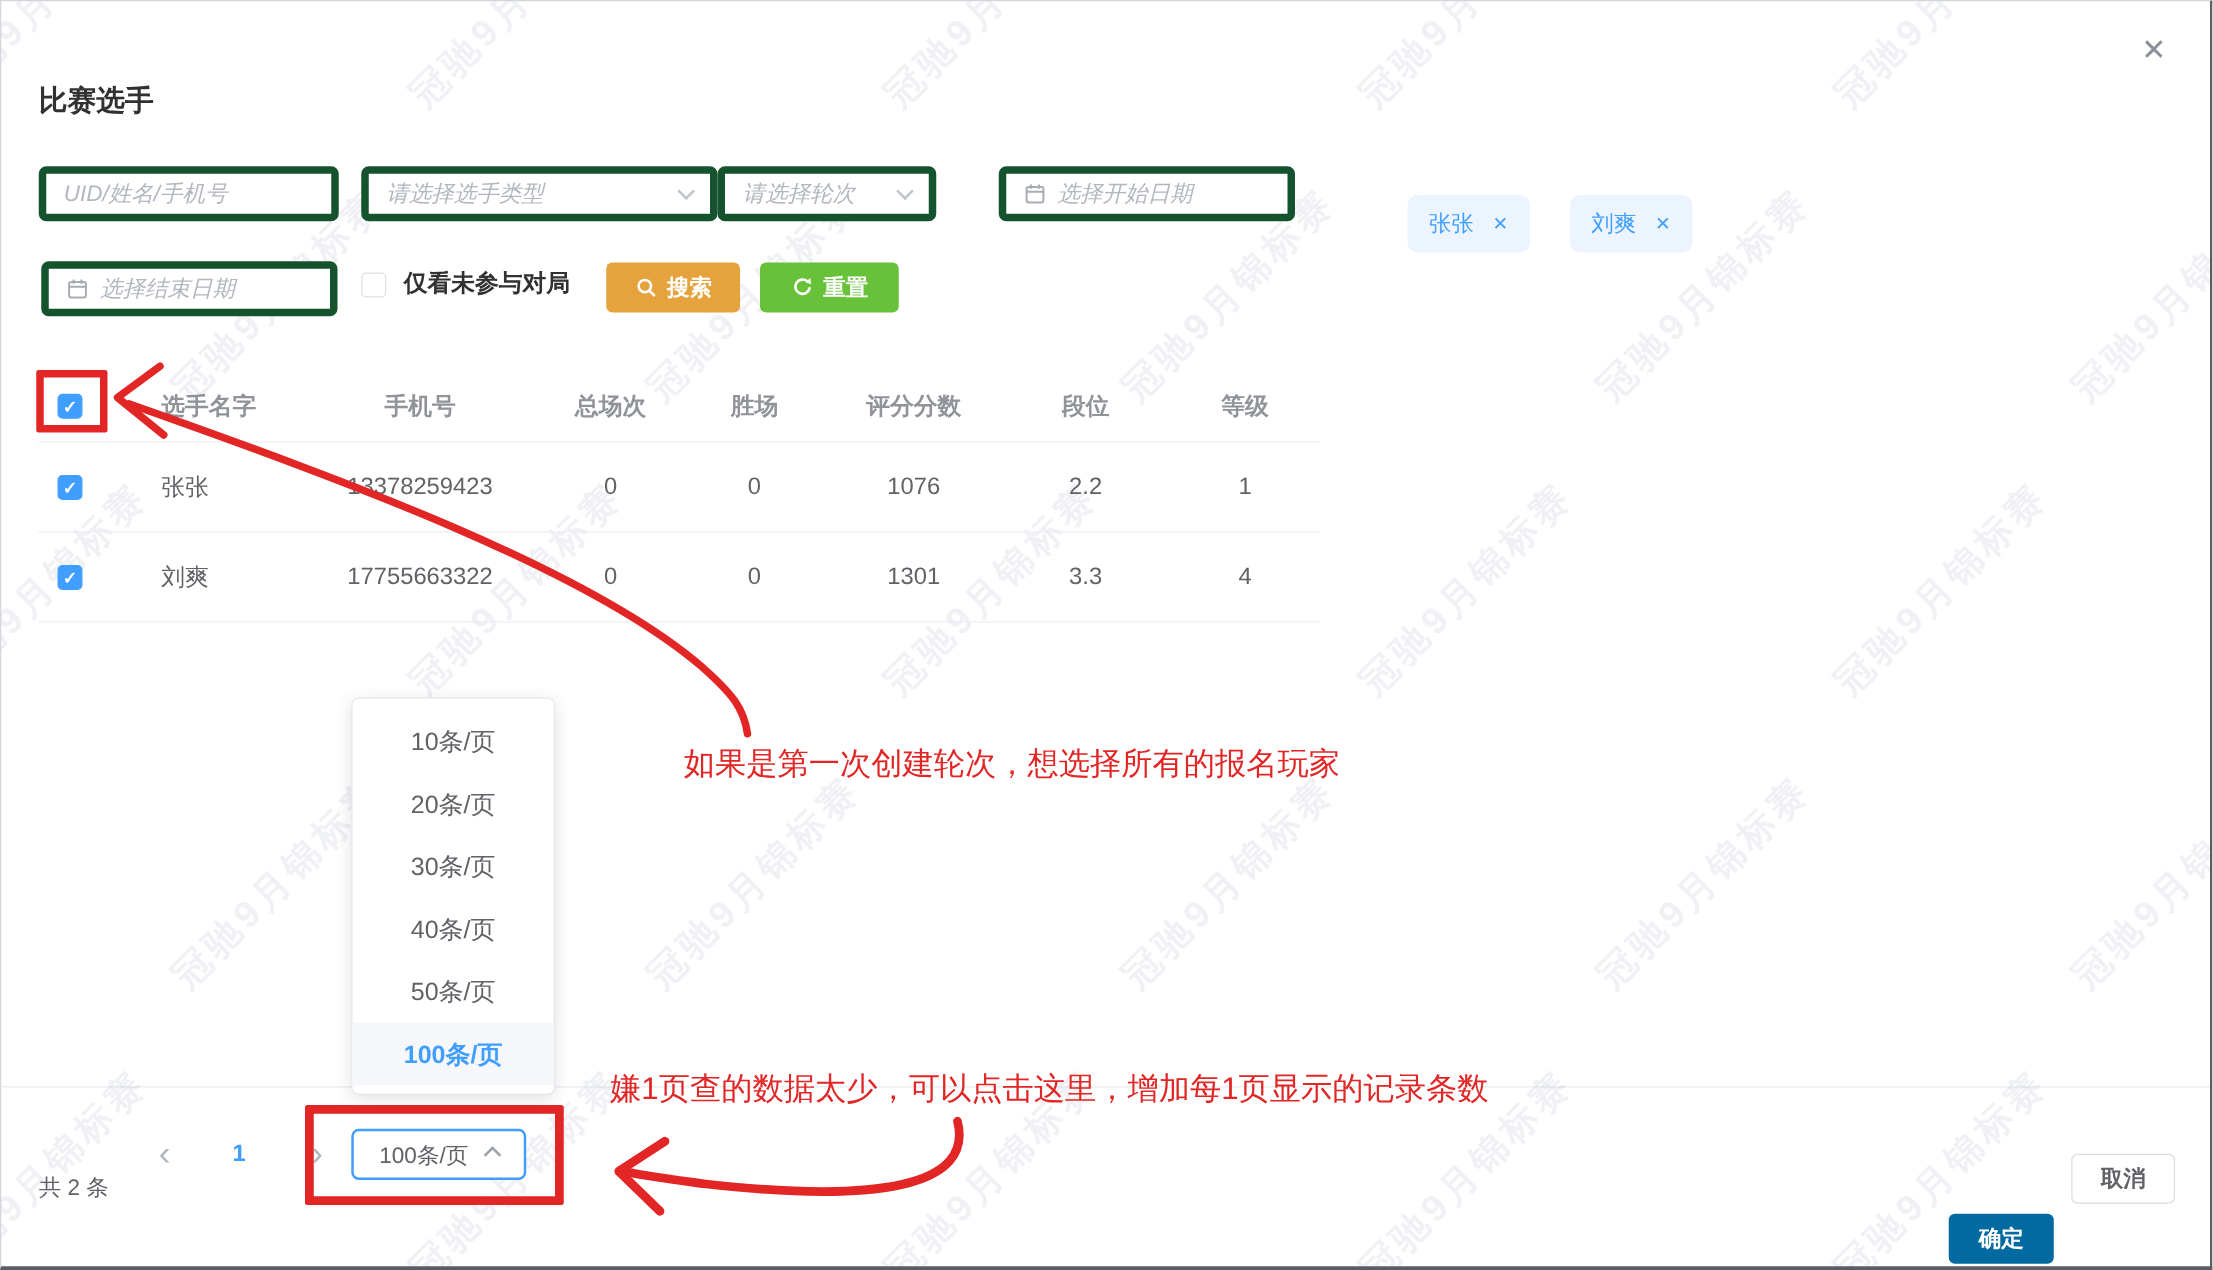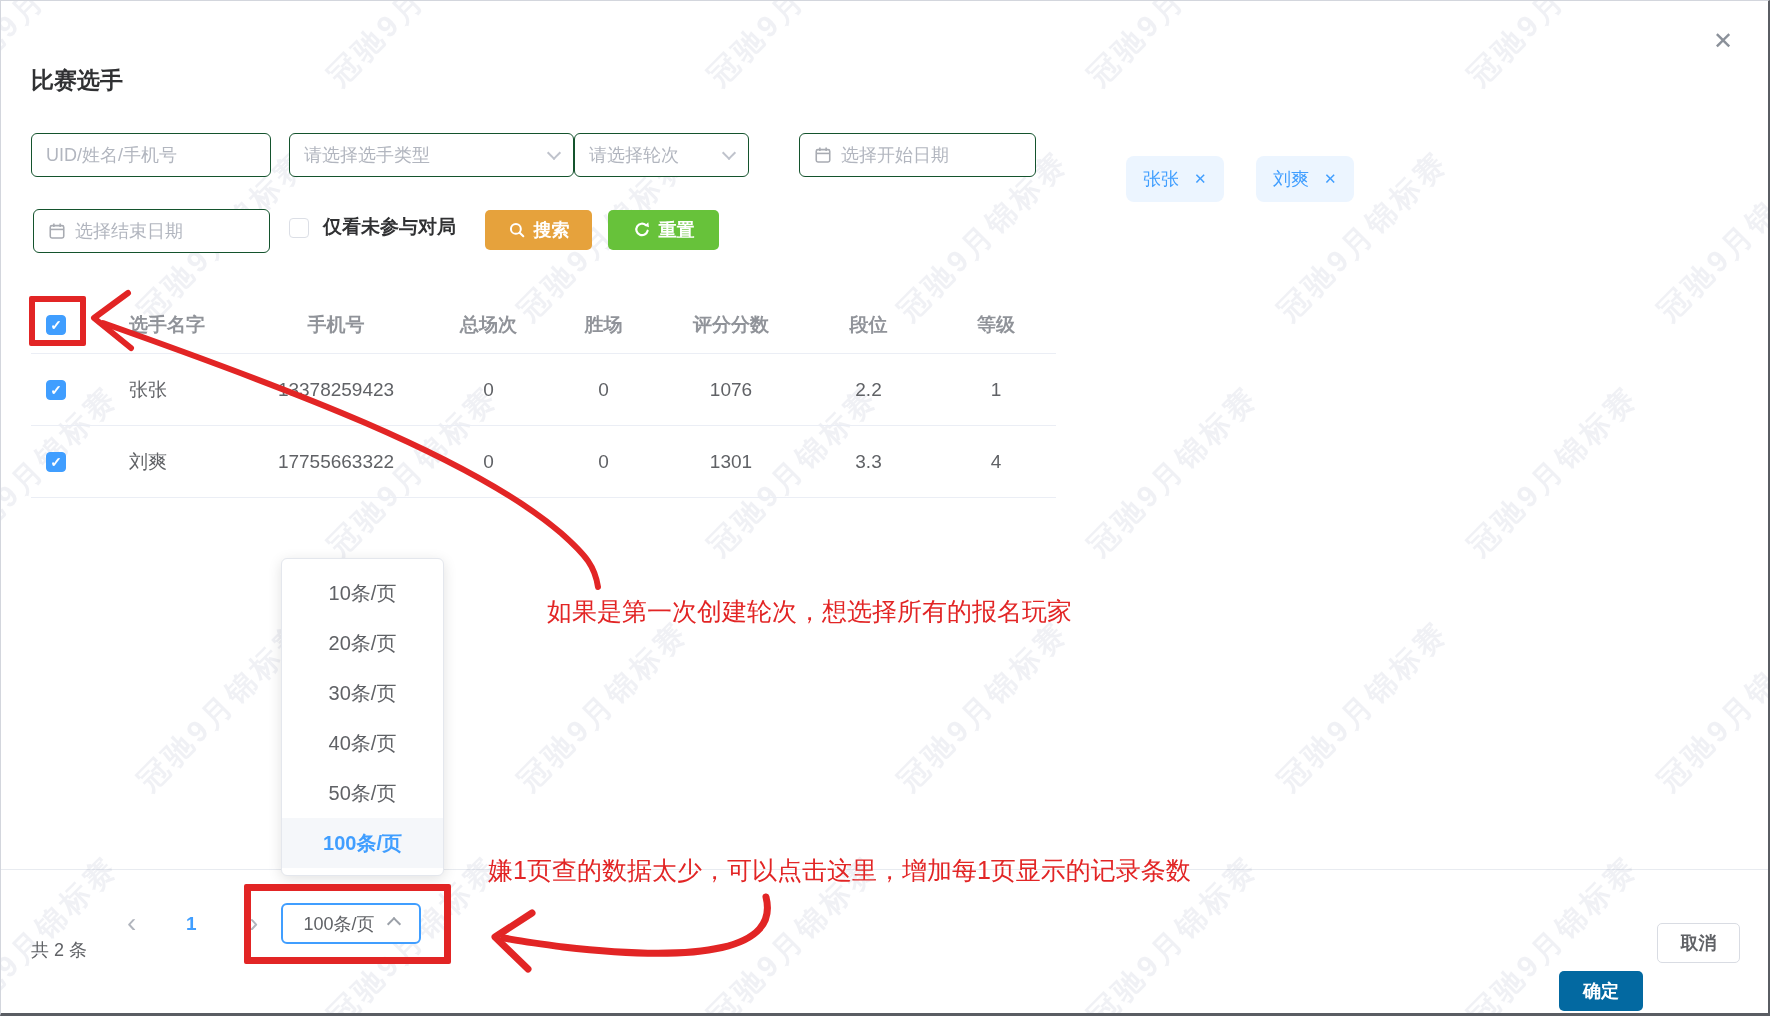--- a/index.html
+++ b/index.html
@@ -9,22 +9,22 @@
     font-family:"Liberation Sans",sans-serif;
     border-top:1px solid #d3d6dd;border-left:1px solid #d3d6dd;
     border-right:2px solid #5a5d63;border-bottom:3px solid #5a5d63;
   }
   .wm{position:absolute;color:rgba(70,80,125,0.08);font-size:30px;font-weight:600;
       letter-spacing:4px;transform:rotate(-45deg);white-space:nowrap;pointer-events:none;z-index:1;}
   .abs{position:absolute;}
   .title{left:30px;top:26px;font-size:23px;font-weight:600;color:#303133;z-index:2;margin-top:38px;}
   .close{left:1712px;top:28px;font-size:24px;color:#8b919a;z-index:3;cursor:pointer;line-height:1;}
   
-  .f-input{height:44px;border:1px solid #14532d;border-radius:6px;background:#fff;
-           display:flex;align-items:center;padding:0 14px;font-size:18px;color:#b2b6bf;z-index:2;}
+  .f-input{height:44px;border:6px solid #14532d;border-radius:6px;background:#fff;
+           display:flex;align-items:center;padding:0 14px;font-size:18px;color:#b2b6bf;z-index:2;font-style:italic;}
   .chev-down{width:10px;height:10px;border-right:2px solid #bfc3cc;border-bottom:2px solid #bfc3cc;
              transform:rotate(45deg);margin-left:auto;margin-top:-5px;flex:none;}
   .chev-up{width:10px;height:10px;border-right:2px solid #9ba0a8;border-bottom:2px solid #9ba0a8;
            transform:rotate(-135deg);margin-left:auto;margin-top:6px;flex:none;}
   .cal{flex:none;margin-right:9px;}
   .cb{width:20px;height:20px;border:1px solid #dcdfe6;border-radius:4px;background:#fff;
       display:flex;align-items:center;justify-content:center;flex:none;cursor:pointer;}
   .cb .mk{display:none;color:#fff;font-size:14px;font-weight:700;line-height:1;}
   .cb.checked{background:#409eff;border-color:#409eff;}
   .cb.checked .mk{display:block;}

